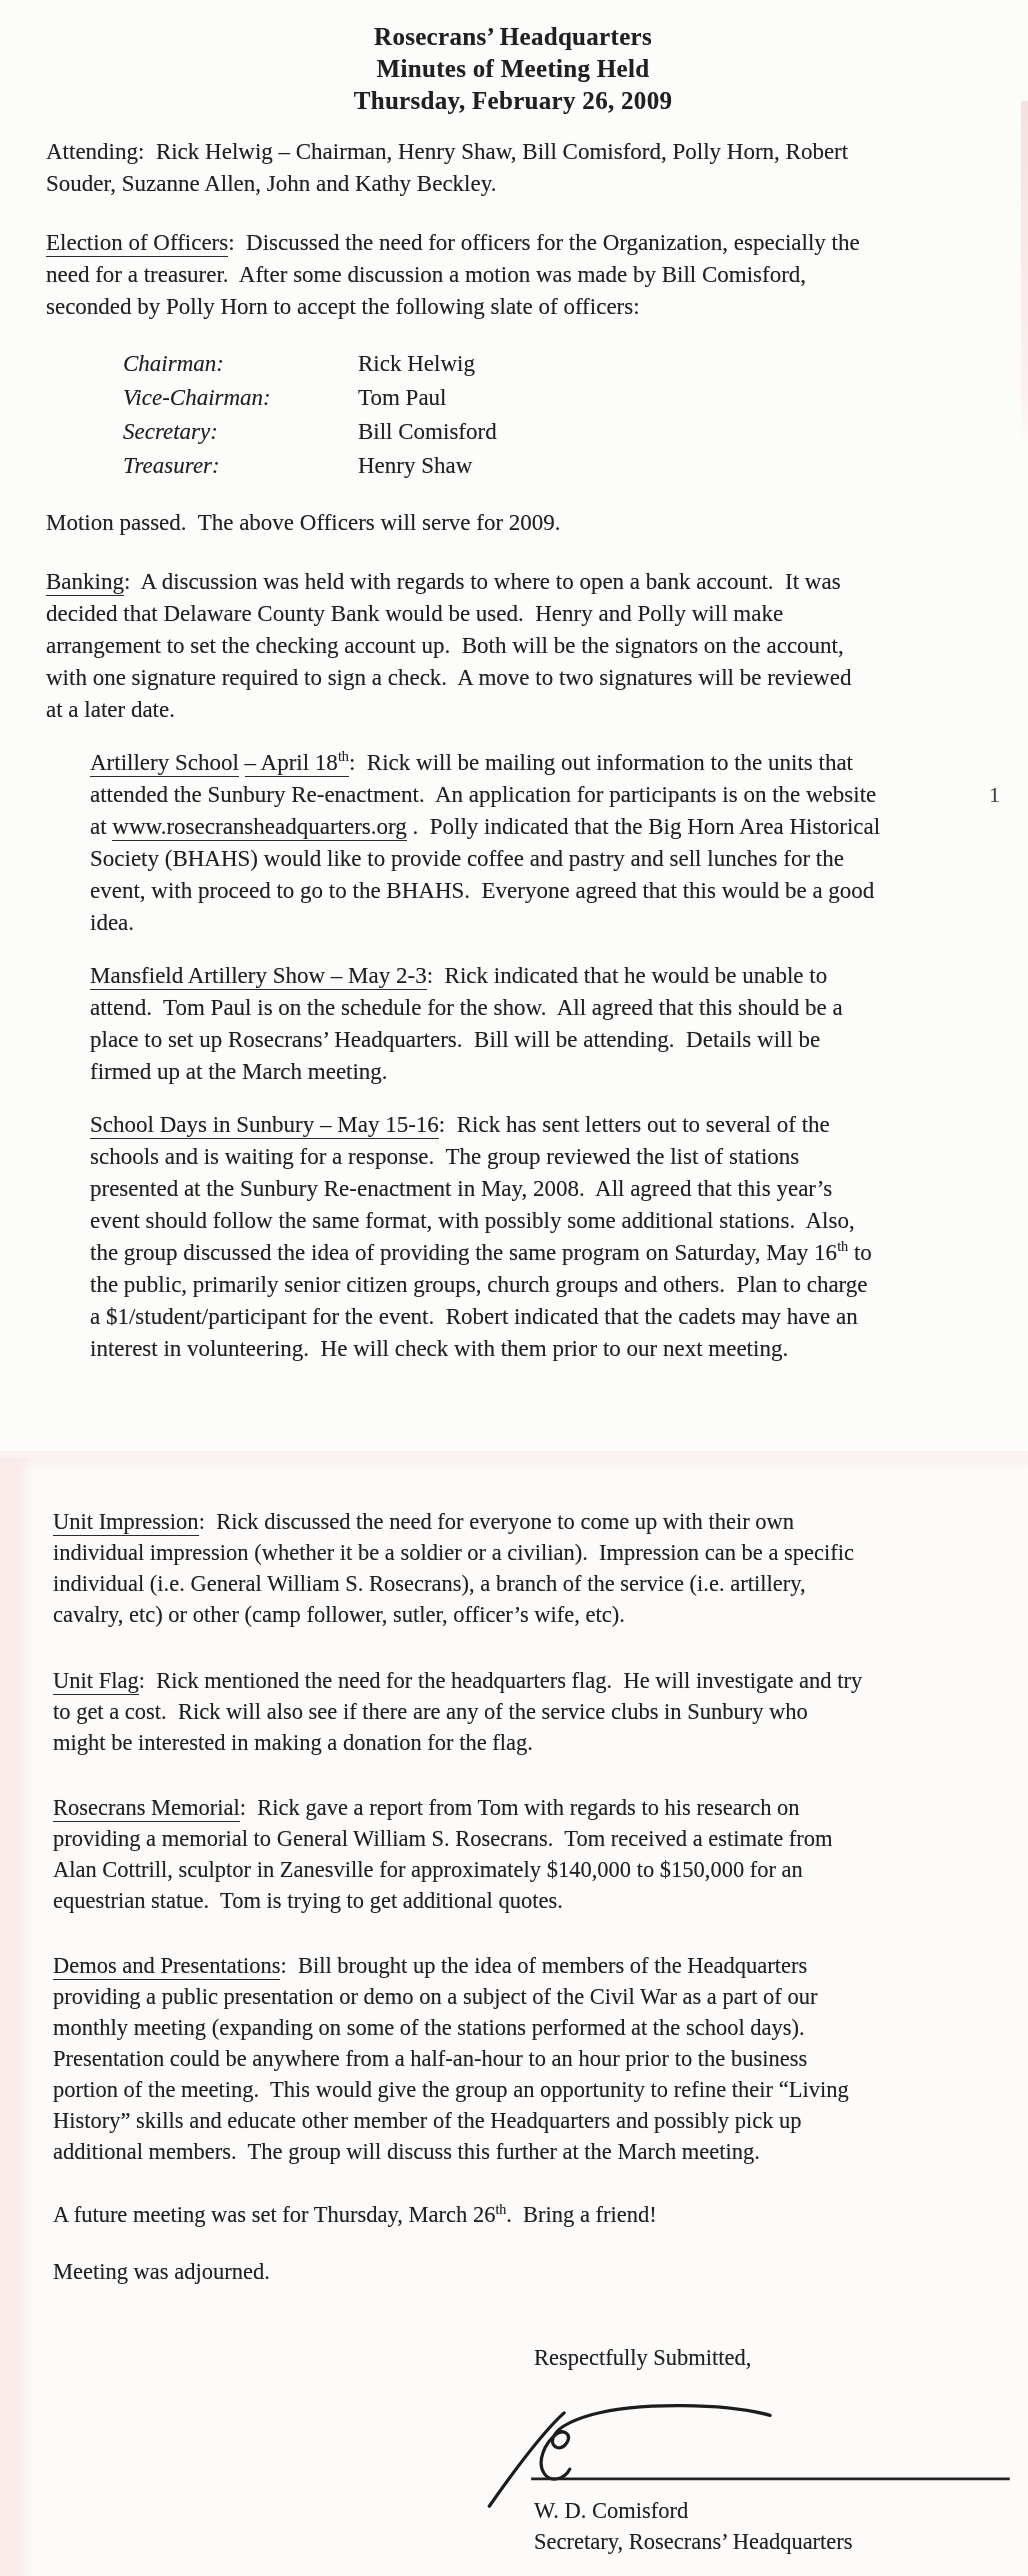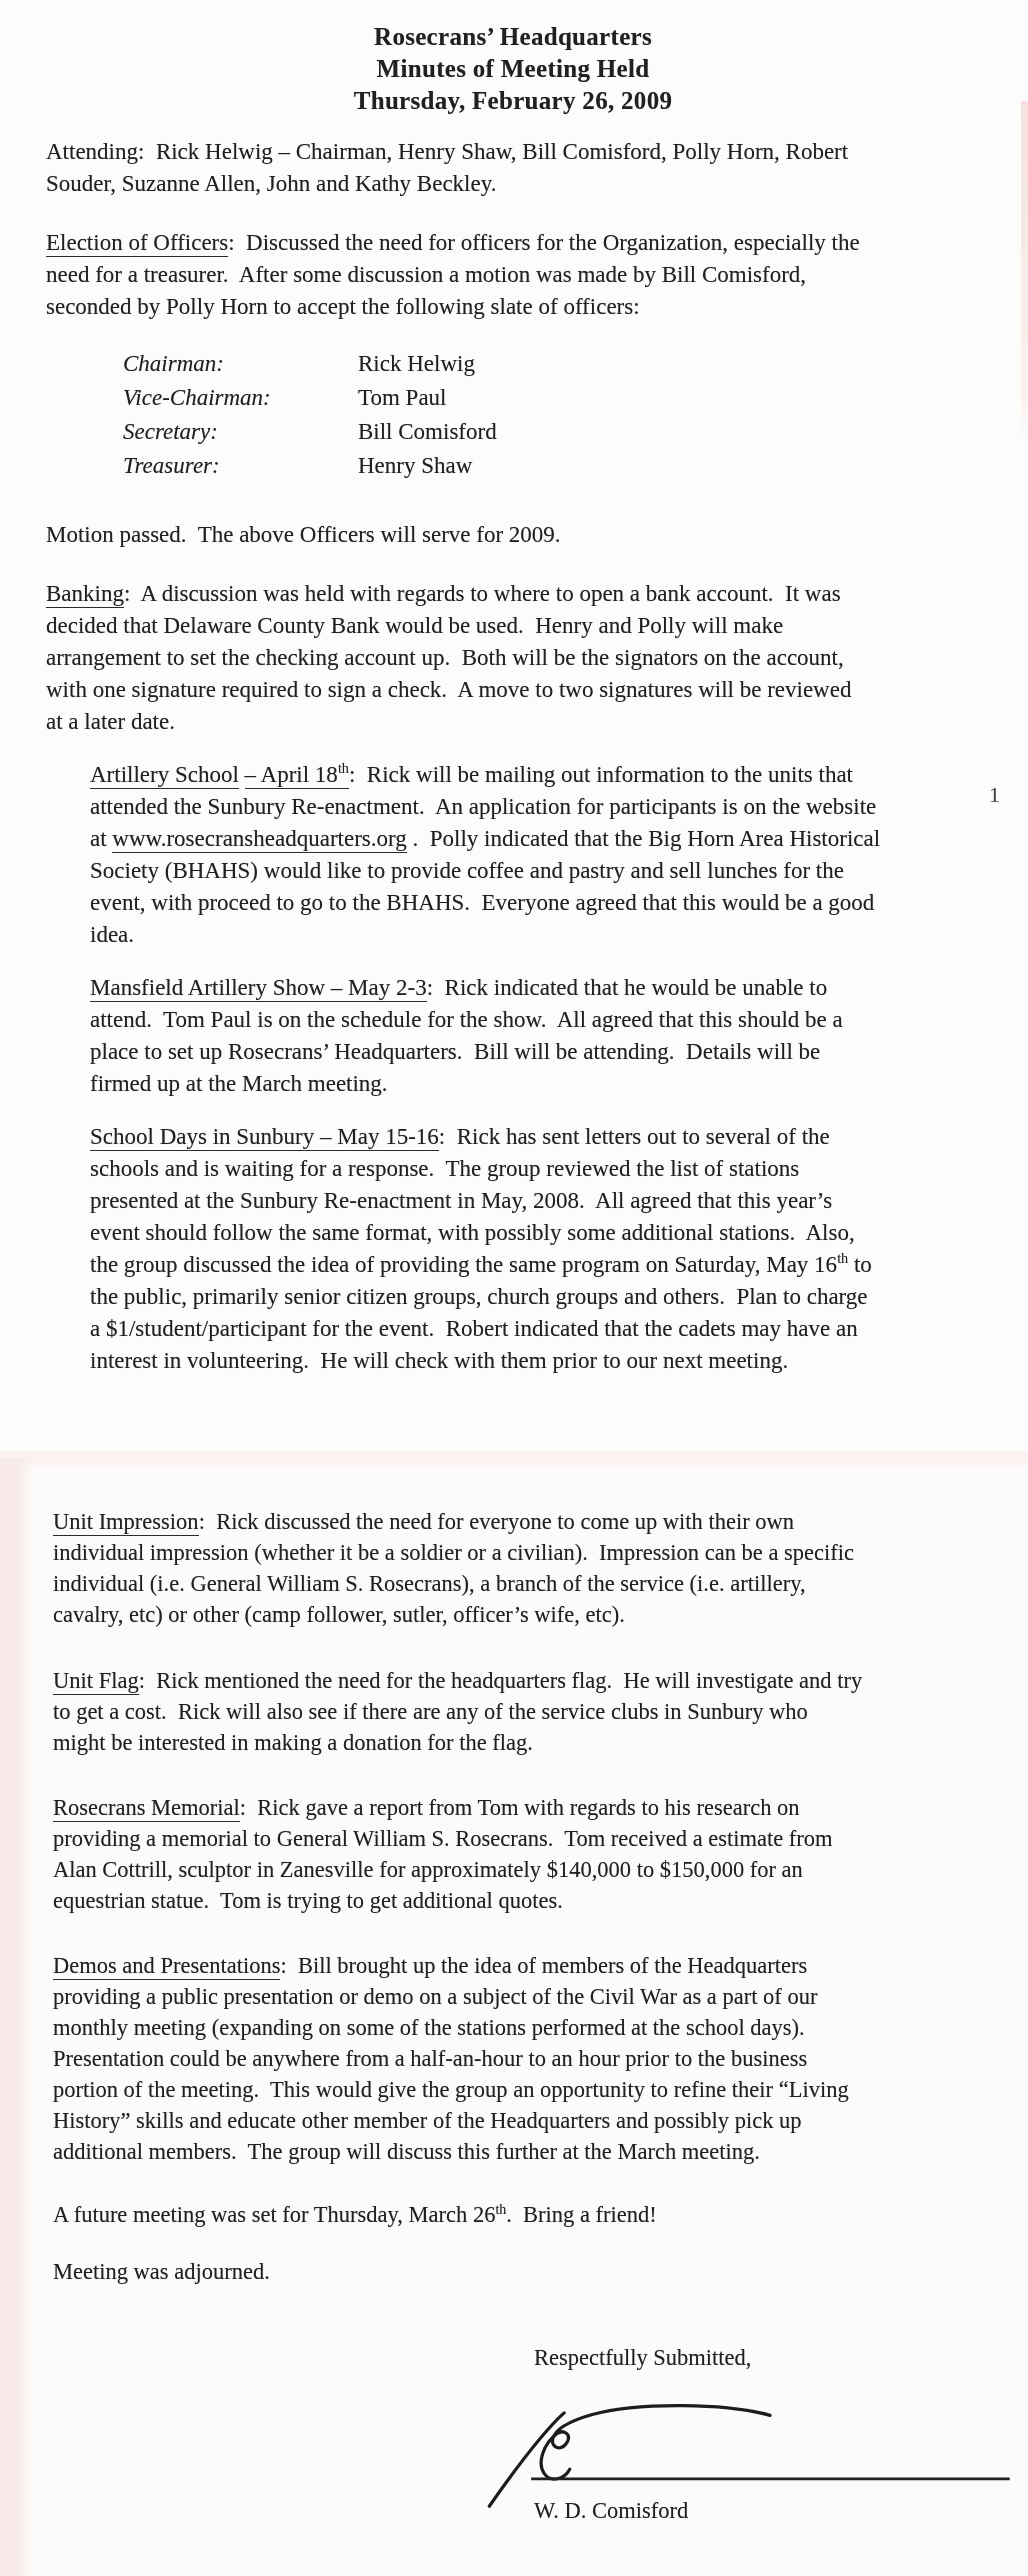--- a/index.html
+++ b/index.html
@@ -18,21 +18,21 @@
   .top-region::after{ 
     content:"";position:absolute;left:0;right:0;bottom:0;height:7.2px;
     background:#fbf2f1;box-shadow:0 -3.2px 6.4px rgba(255,255,255,.9);
   }
   .title-block{ text-align:center;font-weight:bold;font-size:25px;line-height:32px;letter-spacing:0.3px; }
   .top-region .block{font-size:23px;line-height:32px;white-space:pre;}
   .block{margin-top:27px;}
   [data-name="attending"]{margin-top:19.3px;}
   [data-name="election-of-officers"]{}
   [data-name="officers-list"]{margin-top:24px;margin-left:77px;}
-  [data-name="motion-passed"]{margin-top:36px;}
+  [data-name="motion-passed"]{margin-top:24px;}
   [data-name="banking"]{margin-top:27px;}
   [data-name="upcoming-events"]{margin-top:27px;}
   [data-name="artillery-school"],[data-name="mansfield-artillery-show"],[data-name="school-days"]{margin-top:21px;}
   .block.indent{margin-left:44px;}
   .officer-row{line-height:34px;}
   .officer-label{display:inline-block;width:235px;font-style:italic;}
   
   .bottom-region{
     position:relative;box-sizing:border-box;min-height:1118px;
     padding:48px 32px 0 53px;
@@ -103,17 +103,18 @@
       </div>
 
     <div class="closing" data-name="signature-block">
       <div class="line" data-name="closing-salutation">Respectfully Submitted,</div>
       <svg class="signature-svg" data-name="handwritten-signature" width="547" height="133" viewBox="0 0 680 165" xmlns="http://www.w3.org/2000/svg">
         <path data-name="signature-flourish" fill="none" stroke="#1c1c1c" stroke-width="4" stroke-linecap="round" d="M 373,45 C 320,30 210,28 152,44 C 124,52 106,62 103,74 C 100,86 114,90 121,78 C 126,68 116,62 108,68 C 92,80 83,103 92,117 C 100,129 117,125 124,112"></path>
         <path data-name="signature-descender" fill="none" stroke="#1c1c1c" stroke-width="4" stroke-linecap="round" d="M 117,42 C 88,68 52,118 24,158"></path>
         <line data-name="signature-line" x1="76" y1="124" x2="671" y2="124" stroke="#222" stroke-width="3.5"></line>
       </svg>
       <div class="line signer-name" data-name="signer-name">W. D. Comisford</div>
+      <div class="line" data-name="signer-title">Secretary, Rosecrans’ Headquarters</div>
     </div>
   </div>
 
 </div>
 
 
 </body></html>

